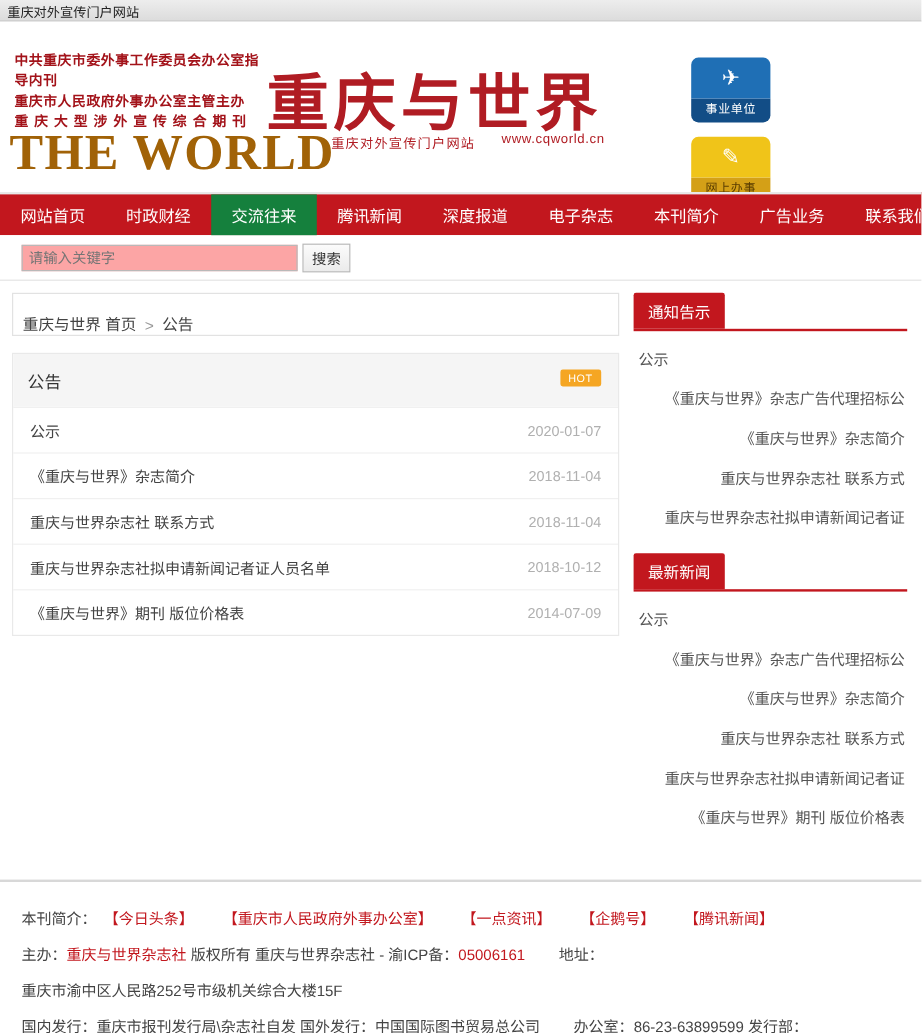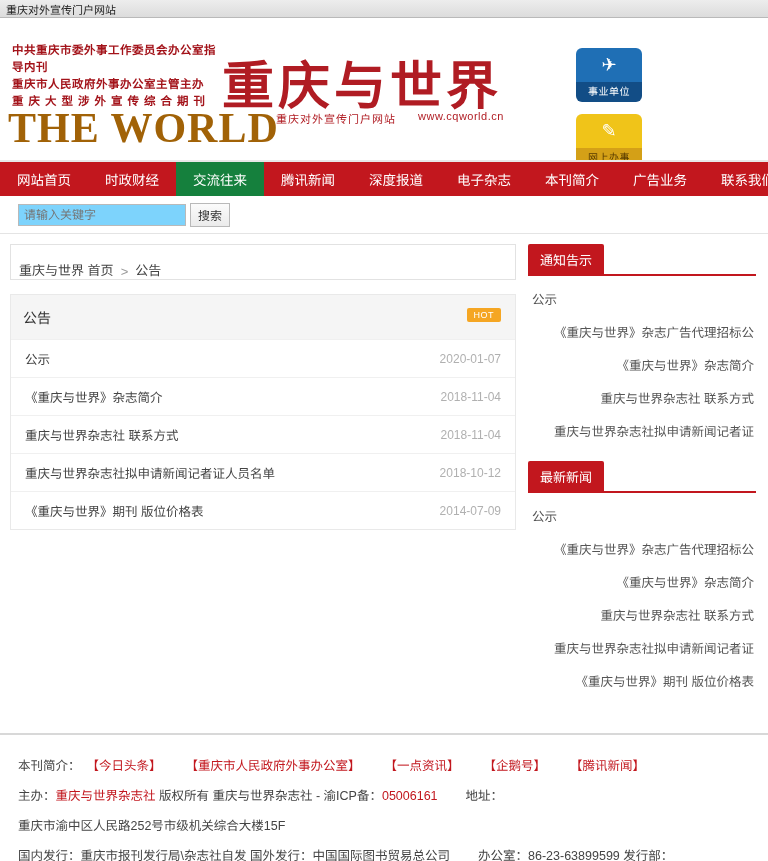--- a/index.html
+++ b/index.html
@@ -139,27 +139,27 @@
   
   .searchbar {
     height: 38px;
     display: flex;
     align-items: center;
     padding-left: 18px;
     background: #fff;
     border-bottom: 1px solid #e4e4e4;
   }
   .search-input {
-    width: 168px; height: 22px;
+    width: 230px; height: 22px;
     border: 1px solid #b9b9b9;
     font-size: 12px;
     padding: 0 5px;
     color: #666;
     outline: none;
-    background: #7dd3fc;
+    background: #fca5a5;
   }
   .search-btn {
     margin-left: 4px;
     width: 40px; height: 24px;
     border: 1px solid #b9b9b9;
     background: linear-gradient(#fbfbfb,#ebebeb);
     font-size: 12px;
     color: #333;
     cursor: pointer;
     font-family: "DejaVu Sans", sans-serif;

